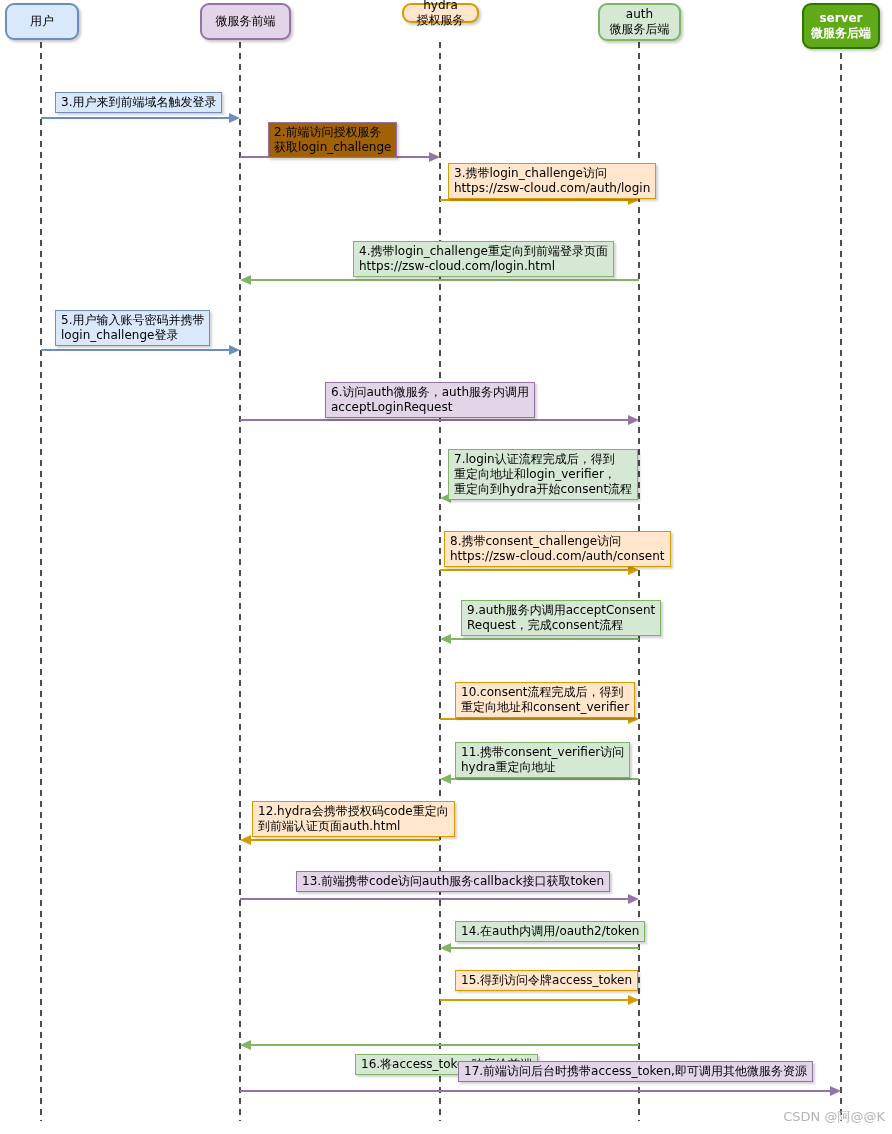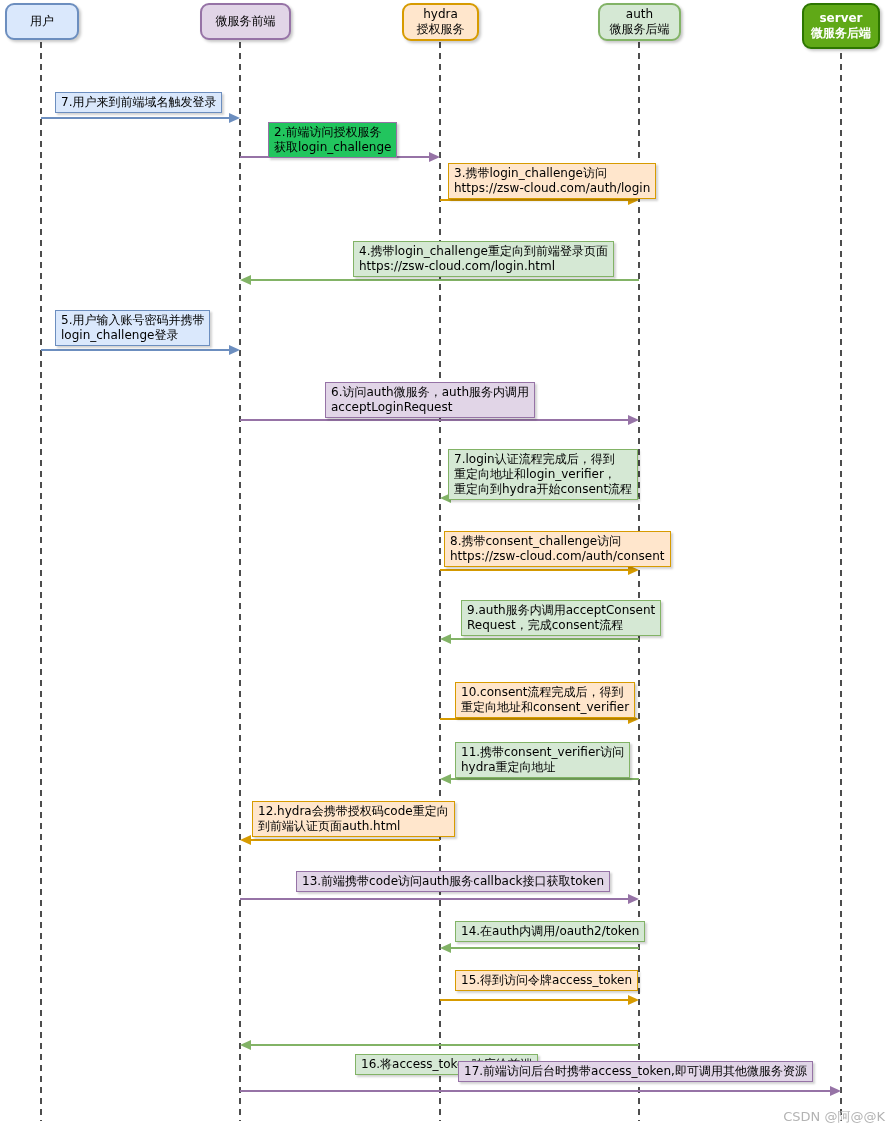--- a/index.html
+++ b/index.html
@@ -56,34 +56,34 @@
 </head>
 <body>
 
 <div id="stage">
   <div class="watermark">CSDN @阿@@K</div>
 <div class="lifeline" style="left: 40px; top: 42px; height: 1079px;"></div>
     <div class="actor" style="left: 5px; top: 3px; width: 74px; height: 37px; background: rgb(218, 232, 252); border-color: rgb(108, 142, 191); color: rgb(0, 0, 0); font-weight: normal;"><span>用户</span></div>
     <div class="lifeline" style="left: 239px; top: 42px; height: 1079px;"></div>
     <div class="actor" style="left: 200px; top: 3px; width: 91px; height: 37px; background: rgb(225, 213, 231); border-color: rgb(150, 115, 166); color: rgb(0, 0, 0); font-weight: normal;"><span>微服务前端</span></div>
     <div class="lifeline" style="left: 439px; top: 42px; height: 1079px;"></div>
-    <div class="actor" style="left: 402px; top: 3px; width: 77px; height: 38px; background: rgb(255, 230, 204); border-color: rgb(215, 155, 0); color: rgb(0, 0, 0); font-weight: normal;"><span>hydra
+    <div class="actor" style="left: 402px; top: 3px; width: 77px; height: 20px; background: rgb(255, 230, 204); border-color: rgb(215, 155, 0); color: rgb(0, 0, 0); font-weight: normal;"><span>hydra
 授权服务</span></div>
     <div class="lifeline" style="left: 638px; top: 42px; height: 1079px;"></div>
     <div class="actor" style="left: 598px; top: 3px; width: 83px; height: 38px; background: rgb(213, 232, 212); border-color: rgb(130, 179, 102); color: rgb(0, 0, 0); font-weight: normal;"><span>auth
 微服务后端</span></div>
     <div class="lifeline" style="left: 840px; top: 42px; height: 1079px;"></div>
     <div class="actor" style="left: 802px; top: 3px; width: 78px; height: 46px; background: rgb(96, 169, 23); border-color: rgb(45, 118, 0); color: rgb(255, 255, 255); font-weight: bold;"><span>server
 微服务后端</span></div>
     <div class="arrow-line" style="top: 117px; width: 191px; left: 41px; background: rgb(108, 142, 191);"></div>
     <div class="arrow-head" style="top: 113px; left: 229px; border-left: 11px solid rgb(108, 142, 191);"></div>
-    <div class="msg-label" style="left: 55px; top: 92px; background: rgb(218, 232, 252); border-color: rgb(108, 142, 191);">7.用户来到前端域名触发登录</div>
+    <div class="msg-label" style="left: 55px; top: 92px; background: rgb(218, 232, 252); border-color: rgb(108, 142, 191);">3.用户来到前端域名触发登录</div>
     <div class="arrow-line" style="top: 156px; width: 192px; left: 240px; background: rgb(150, 115, 166);"></div>
     <div class="arrow-head" style="top: 152px; left: 429px; border-left: 11px solid rgb(150, 115, 166);"></div>
-    <div class="msg-label" style="left: 268px; top: 122px; background: #22c55e; border-color: rgb(150, 115, 166);">2.前端访问授权服务
+    <div class="msg-label" style="left: 268px; top: 122px; background: #a16207; border-color: rgb(150, 115, 166);">2.前端访问授权服务
 获取login_challenge</div>
     <div class="arrow-line" style="top: 199px; width: 191px; left: 440px; background: rgb(215, 155, 0);"></div>
     <div class="arrow-head" style="top: 195px; left: 628px; border-left: 11px solid rgb(215, 155, 0);"></div>
     <div class="msg-label" style="left: 448px; top: 163px; background: rgb(255, 230, 204); border-color: rgb(215, 155, 0);">3.携带login_challenge访问
 https://zsw-cloud.com/auth/login</div>
     <div class="arrow-line" style="top: 279px; width: 391px; left: 248px; background: rgb(130, 179, 102);"></div>
     <div class="arrow-head" style="top: 275px; left: 240px; border-right: 11px solid rgb(130, 179, 102);"></div>
     <div class="msg-label" style="left: 325px; top: 241px; background: rgb(213, 232, 212); border-color: rgb(130, 179, 102); margin-left: 28px;">4.携带login_challenge重定向到前端登录页面
 https://zsw-cloud.com/login.html</div>
     <div class="arrow-line" style="top: 349px; width: 191px; left: 41px; background: rgb(108, 142, 191);"></div>

